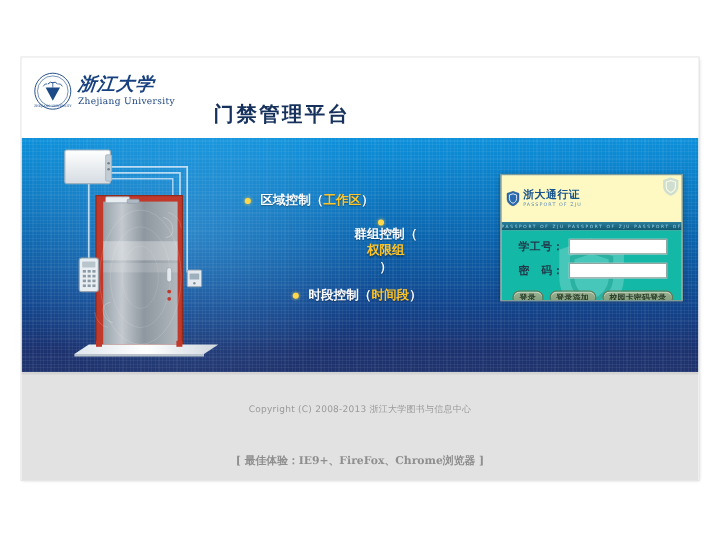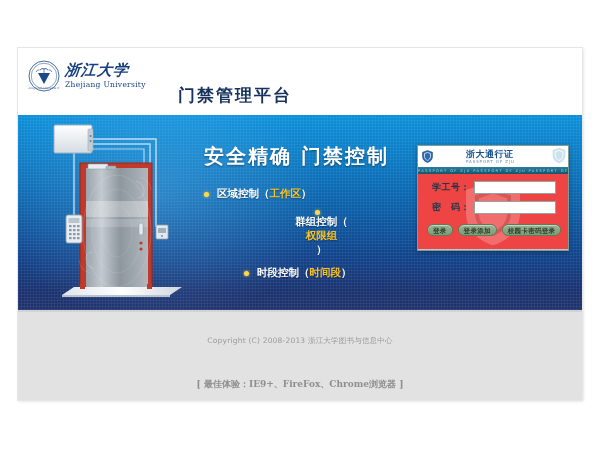--- a/index.html
+++ b/index.html
@@ -92,43 +92,43 @@
 
   
   #login-panel{
     position:absolute;left:399px;top:30px;width:150px;height:104px;
     background:#b7cac6;
     border:1px solid #7e9c98;
     box-shadow:0 1px 4px rgba(0,0,0,.35);
     overflow:hidden;
   }
   #lp-head{
-    position:relative;height:21px;background:#ffffff;
-    display:flex;align-items:center;padding:0 4px;overflow:hidden;gap:30px;
+    position:relative;height:39px;background:#fef9c3;
+    display:flex;align-items:center;padding:0 4px;overflow:hidden;
   }
   #lp-shield{width:11px;height:13px;flex:0 0 11px;margin-right:3px;}
   #lp-title-cn{
     font-size:9px;font-weight:bold;color:#16528c;letter-spacing:.5px;line-height:1;
   }
   #lp-title-en{
     font-size:4px;color:#5b87b5;letter-spacing:.9px;line-height:1;margin-top:1px;
   }
   #lp-shield-ghost{
     position:absolute;right:2px;top:1px;width:14px;height:17px;opacity:.5;
   }
   #lp-strip{
     height:7px;
     background:#1c6f8e;
     background:linear-gradient(180deg,#2a7f9d 0%,#10576f 100%);
     display:flex;align-items:center;overflow:hidden;
     font-size:3.6px;color:#9fd6e8;letter-spacing:1.4px;white-space:nowrap;
   }
   #lp-body{
     position:relative;height:75px;
-    background:#ef4444;
+    background:#14b8a6;
     overflow:hidden;
   }
   #lp-watermark{
     position:absolute;left:50%;top:4px;transform:translateX(-50%);
     width:72px;height:70px;opacity:.22;
   }
   .field-row{
     position:relative;display:flex;align-items:center;
     margin:7px 0 0 10px;
   }
@@ -274,21 +274,20 @@
           <rect x="33" y="114" width="2.6" height="2.2"></rect>
       </g>
 
       <polygon points="18,172 126,172 138,164 30,164" fill="url(#floorG)"></polygon>
       <polygon points="18,172 126,172 126,174 18,174" fill="#b9c3cb"></polygon>
       <rect x="36" y="161" width="5" height="5" fill="#c1392b"></rect>
       <rect x="103" y="161" width="5" height="5" fill="#c1392b"></rect>
     </svg>
 
     <div id="headline-block">
-      <div id="headline">安全精确  门禁控制</div>
       <div id="bullets">
 
         <div class="bullet-row i0">
           <span class="dot"></span>
           <span>区域控制（</span>
           <span class="hl">工作区</span>
           <span>）</span>
         </div>
 
         <div class="bullet-row i1">

